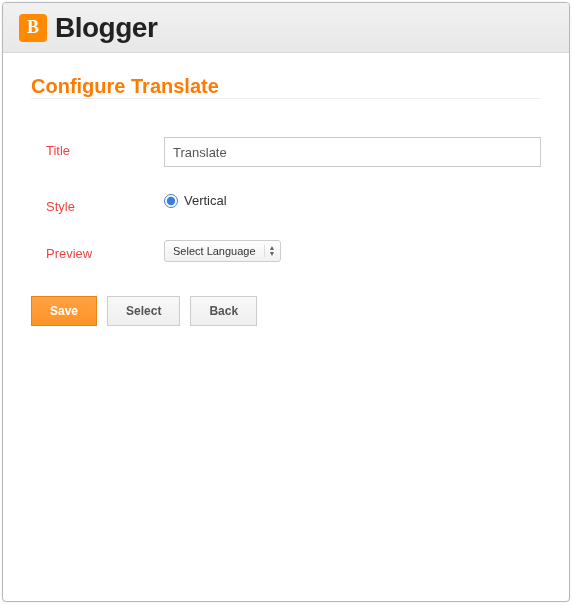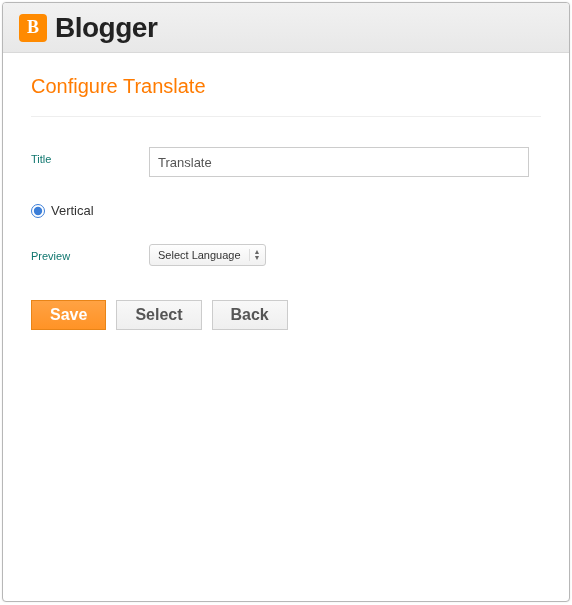--- a/index.html
+++ b/index.html
@@ -47,51 +47,51 @@
       font-weight: bold;
       color: #222;
       letter-spacing: -0.5px;
     }
     .content {
       padding: 22px 28px;
     }
     .page-title {
       color: #ff7b00;
       font-size: 20px;
-      font-weight: normal;
-      padding-bottom: 18px;
+      font-weight: bold;
       border-bottom: 1px solid #eee;
-      margin-bottom: 30px;
+      margin-bottom: 38px;
     }
     .form-row {
       display: flex;
       margin-bottom: 26px;
     }
     .form-label {
       width: 118px;
-      font-size: 11px;
-      color: #0f766e;
+      font-size: 13px;
+      color: #ef4444;
       padding-top: 6px;
+      margin-left: 15px;
     }
     .form-control {
       flex: 1;
     }
     .text-input {
       width: 100%;
       max-width: 380px;
       padding: 6px 8px;
       font-size: 13px;
       border: 1px solid #ccc;
       color: #555;
       height: 30px;
       outline: none;
     }
     .radio-group {
       display: flex;
-      flex-direction: row;
+      flex-direction: column;
       gap: 6px;
     }
     .radio-row {
       display: flex;
       align-items: center;
       gap: 6px;
       font-size: 13px;
       color: #333;
     }
     .radio-row input[type="radio"] {
@@ -135,21 +135,21 @@
     .powered .tm { color: #999; font-size: 8px; vertical-align: top; }
     .powered .tr { color: #444; font-weight: bold; }
     .button-row {
       display: flex;
       gap: 10px;
       margin-top: 34px;
     }
     .btn {
       height: 30px;
       padding: 0 18px;
-      font-size: 16px;
+      font-size: 12px;
       font-weight: bold;
       border: 1px solid #ccc;
       background: linear-gradient(#f8f8f8, #efefef);
       color: #555;
       cursor: pointer;
       min-width: 64px;
     }
     .btn-primary {
       background: linear-gradient(#ffa243, #ff9326);
       border: 1px solid #e88417;
@@ -169,20 +169,21 @@
     <h1 class="page-title">Configure Translate</h1>
 
     <div class="form-row">
       <div class="form-label">Title</div>
       <div class="form-control">
         <input type="text" class="text-input" value="Translate" style="">
       </div>
     </div>
 
     <div class="form-row">
+      <div class="form-label">Style</div>
       <div class="form-control radio-group">
         <label class="radio-row">
           <input type="radio" name="style" checked="" style="">
           <span>Vertical</span>
         </label>
       </div>
     </div>
 
     <div class="form-row">
       <div class="form-label">Preview</div>

